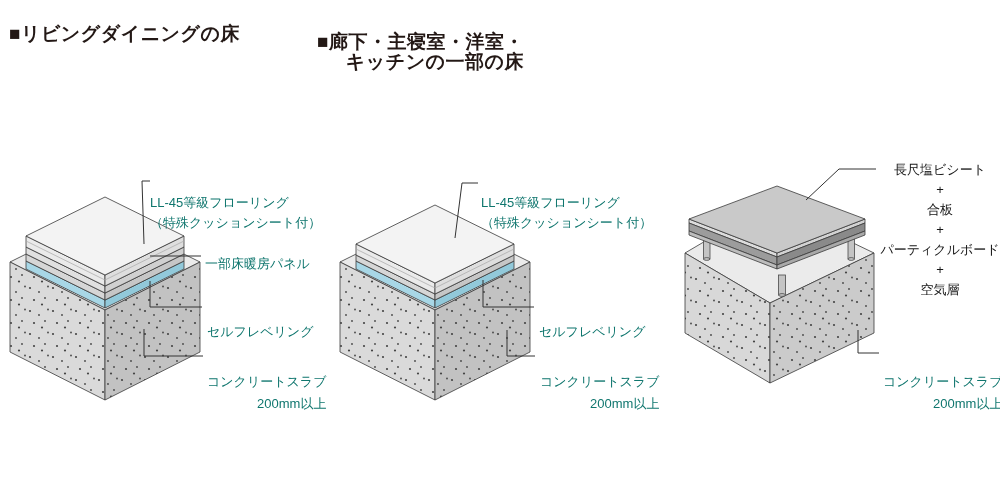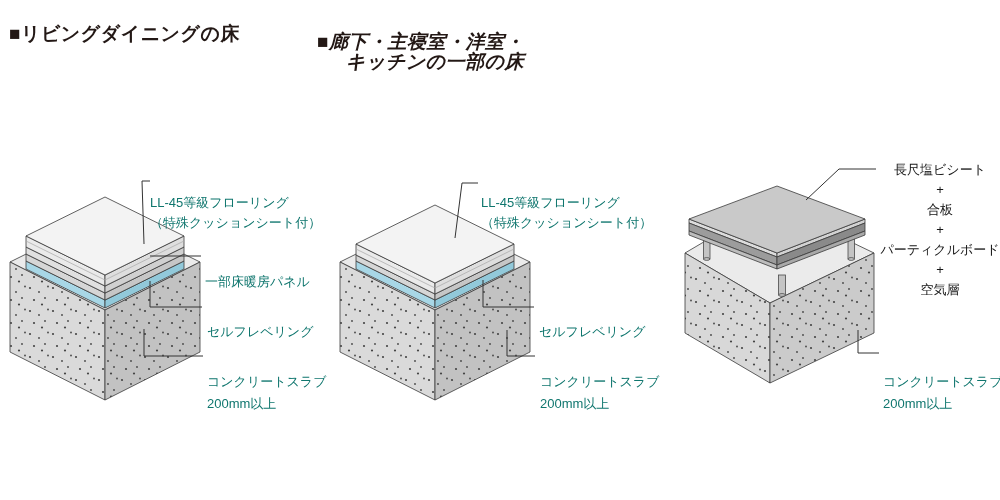--- a/index.html
+++ b/index.html
@@ -11,21 +11,21 @@
   .heading {
     position:absolute; font-size:19px; font-weight:700; color:#231815;
     line-height:20px; white-space:nowrap; letter-spacing:0.5px;
   }
   .heading .l2 { padding-left:28px;text-align:right; }
   .lbl {
     position:absolute; font-size:13px; color:#0f766e; line-height:19.5px;
     white-space:nowrap;
     margin-top:22px;
   }
-  .lbl.two { line-height:22px; }
+  .lbl.two { line-height:22px;text-align:right; }
   .stackcol {
     position:absolute; left:874px; top:160px; width:132px; text-align:center;
     font-size:13px; color:#151515; line-height:20px;
   }
   .note {
     position:absolute; left:2px; top:450px;
     font-family:"Liberation Serif","DejaVu Serif",serif;
     font-size:17px; letter-spacing:2.5px; color:#3d3d3d; white-space:nowrap;
   }
   svg.diagram, svg.overlay { position:absolute; }
@@ -37,21 +37,21 @@
   .edgeline { fill:none; stroke:#a8a8a8; stroke-width:0.7; }
 </style>
 </head>
 <body>
 
 <div class="canvas">
 
   <div class="heading" style="left:9px; top:24px;">
     <div>■リビングダイニングの床</div>
   </div>
-  <div class="heading" style="left:317px; top:32px;font-style:italic;">
+  <div class="heading" style="left:317px; top:32px;">
     <div>■廊下・主寝室・洋室・</div>
     <div class="l2">キッチンの一部の床</div>
   </div>
   <div class="heading" style="left:667px; top:32px;">
   </div>
 
   <svg class="diagram" style="left:4px; top:192px;" width="210" height="215" viewBox="0 0 210 215">
     <defs>
       <pattern id="dots1" width="23" height="23" patternUnits="userSpaceOnUse">
         <circle cx="3" cy="4" r="1.1" fill="#444"></circle>
@@ -149,21 +149,21 @@
     <polyline class="leader" points="483,280 483,307 534,307"></polyline>
     <polyline class="leader" points="507,330 507,356 535,356"></polyline>
     <polyline class="leader" points="876,169 839,169 806,200"></polyline>
     <polyline class="leader" points="858,330 858,353 879,353"></polyline>
   </svg>
 
   <div class="lbl" style="left:150px; top:171px;">
     <div>LL-45等級フローリング</div>
     <div>（特殊クッションシート付）</div>
   </div>
-  <div class="lbl" style="left:205px; top:250px;">一部床暖房パネル</div>
+  <div class="lbl" style="left:205px; top:232px;">一部床暖房パネル</div>
   <div class="lbl" style="left:207px; top:300px;">セルフレベリング</div>
   <div class="lbl two" style="left:207px; top:349px;">
     <div>コンクリートスラブ</div>
     <div>200mm以上</div>
   </div>
 
   <div class="lbl" style="left:481px; top:171px;">
     <div>LL-45等級フローリング</div>
     <div>（特殊クッションシート付）</div>
   </div>

